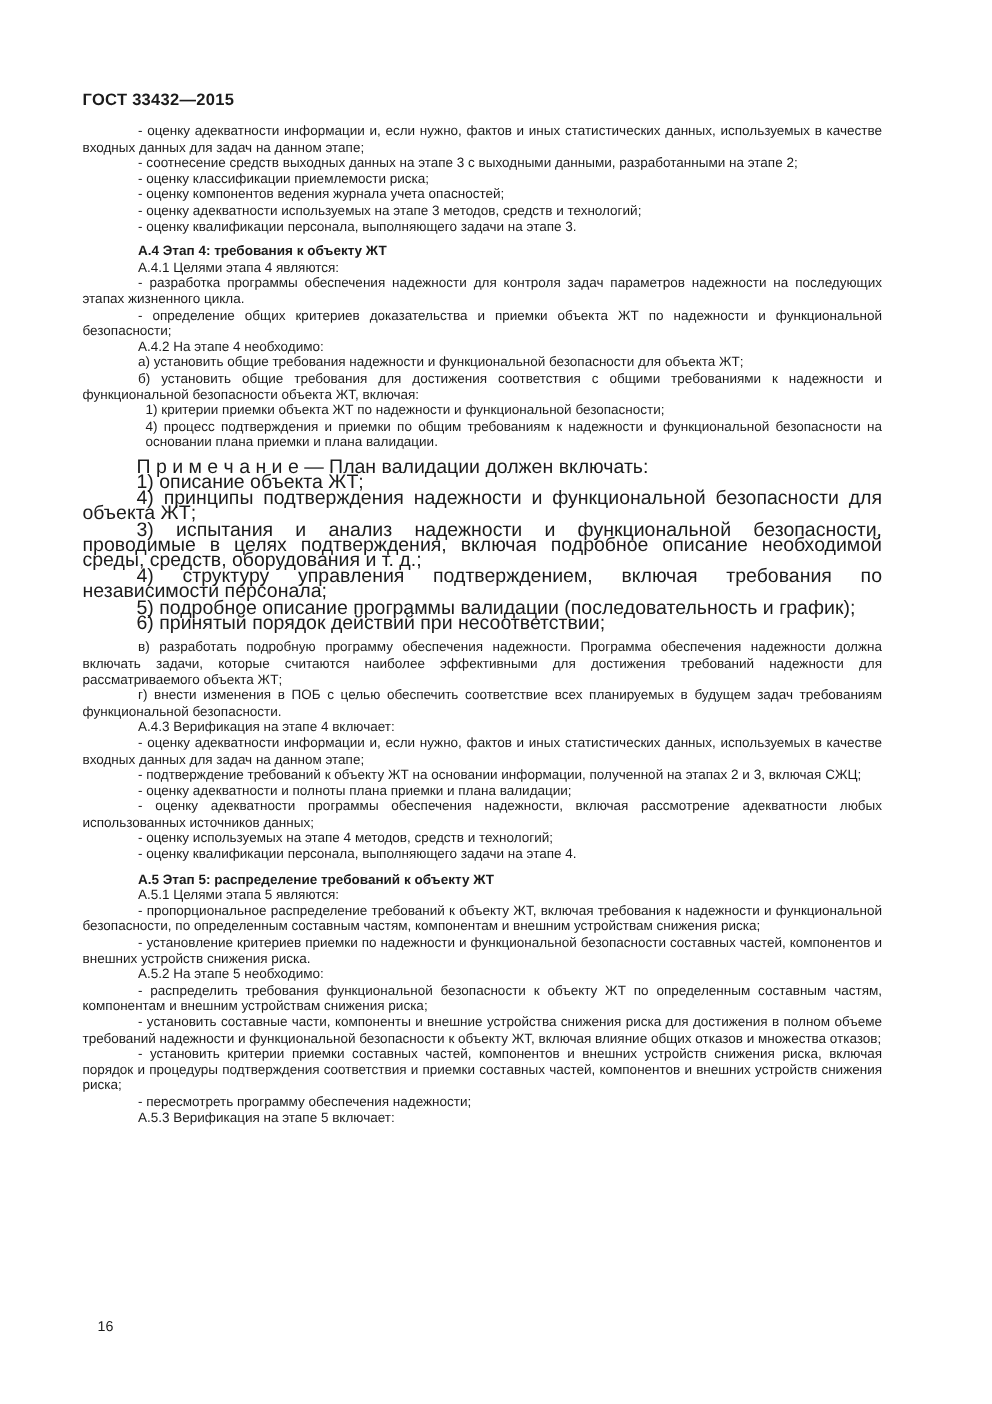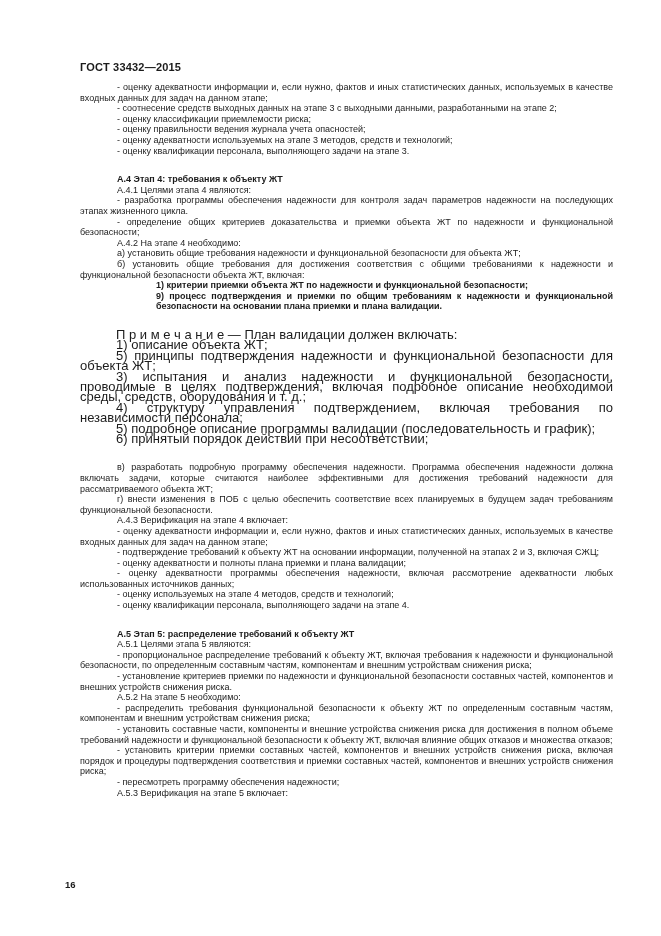--- a/index.html
+++ b/index.html
@@ -10,21 +10,21 @@
   body {
     width: 661px;
     height: 936px;
     position: relative;
     font-family: "Liberation Sans", sans-serif;
     color: #1b1b1b;
     overflow: hidden;
   }
   .page-inner {
     position: absolute;
-    left: 80px;
+    left: 55px;
     top: 61px;
     width: 533px;
   }
   .doc-header {
     font-size: 11px;
     font-weight: bold;
     letter-spacing: 0.2px;
     margin: 0 0 9px 0;
   }
   .doc-body p {
@@ -34,65 +34,63 @@
     text-align: justify;
   }
   .doc-body p.p {
     text-indent: 37px;
   }
   .doc-body p.h {
     text-indent: 37px;
     font-weight: bold;
   }
   .doc-body p.sub {
-    margin-left: 76px;
+    margin-left: 42px;
     text-indent: 0;
-    font-weight: bold;
   }
   .doc-body p.note {
     font-size: 13px;
     line-height: 10.4px;
     text-indent: 36px;
   }
   .doc-body p.gap {
-    margin-top: 18px;
+    margin-top: 6px;
   }
   .page-number {
     position: absolute;
     left: 65px;
     top: 879px;
     font-size: 9.5px;
-    font-weight: bold;
   }
 </style>
 </head>
 <body>
 
 <div class="page-inner">
   <div class="doc-header">ГОСТ 33432—2015</div>
 
   <div class="doc-body" id="doc-body">
       <p class="p">- оценку адекватности информации и, если нужно, фактов и иных статистических данных, используемых в качестве входных данных для задач на данном этапе;</p>
       <p class="p">- соотнесение средств выходных данных на этапе 3 с выходными данными, разработанными на этапе 2;</p>
       <p class="p">- оценку классификации приемлемости риска;</p>
-      <p class="p">- оценку правильности ведения журнала учета опасностей;</p>
+      <p class="p">- оценку компонентов ведения журнала учета опасностей;</p>
       <p class="p">- оценку адекватности используемых на этапе 3 методов, средств и технологий;</p>
       <p class="p">- оценку квалификации персонала, выполняющего задачи на этапе 3.</p>
       <p class="h gap">А.4 Этап 4: требования к объекту ЖТ</p>
       <p class="p">А.4.1 Целями этапа 4 являются:</p>
       <p class="p">- разработка программы обеспечения надежности для контроля задач параметров надежности на последующих этапах жизненного цикла.</p>
       <p class="p">- определение общих критериев доказательства и приемки объекта ЖТ по надежности и функциональной безопасности;</p>
       <p class="p">А.4.2 На этапе 4 необходимо:</p>
       <p class="p">а) установить общие требования надежности и функциональной безопасности для объекта ЖТ;</p>
       <p class="p">б) установить общие требования для достижения соответствия с общими требованиями к надежности и функциональной безопасности объекта ЖТ, включая:</p>
       <p class="sub">1) критерии приемки объекта ЖТ по надежности и функциональной безопасности;</p>
-      <p class="sub">9) процесс подтверждения и приемки по общим требованиям к надежности и функциональной безопасности на основании плана приемки и плана валидации.</p>
+      <p class="sub">4) процесс подтверждения и приемки по общим требованиям к надежности и функциональной безопасности на основании плана приемки и плана валидации.</p>
       <p class="note gap">П р и м е ч а н и е  —  План валидации должен включать:</p>
       <p class="note">1) описание объекта ЖТ;</p>
-      <p class="note">5) принципы подтверждения надежности и функциональной безопасности для объекта ЖТ;</p>
+      <p class="note">4) принципы подтверждения надежности и функциональной безопасности для объекта ЖТ;</p>
       <p class="note">3) испытания и анализ надежности и функциональной безопасности, проводимые в целях подтверждения, включая подробное описание необходимой среды, средств, оборудования и т. д.;</p>
       <p class="note">4) структуру управления подтверждением, включая требования по независимости персонала;</p>
       <p class="note">5) подробное описание программы валидации (последовательность и график);</p>
       <p class="note">6) принятый порядок действий при несоответствии;</p>
       <p class="p gap">в) разработать подробную программу обеспечения надежности. Программа обеспечения надежности должна включать задачи, которые считаются наиболее эффективными для достижения требований надежности для рассматриваемого объекта ЖТ;</p>
       <p class="p">г) внести изменения в ПОБ с целью обеспечить соответствие всех планируемых в будущем задач требованиям функциональной безопасности.</p>
       <p class="p">А.4.3 Верификация на этапе 4 включает:</p>
       <p class="p">- оценку адекватности информации и, если нужно, фактов и иных статистических данных, используемых в качестве входных данных для задач на данном этапе;</p>
       <p class="p">- подтверждение требований к объекту ЖТ на основании информации, полученной на этапах 2 и 3, включая СЖЦ;</p>
       <p class="p">- оценку адекватности и полноты плана приемки и плана валидации;</p>

